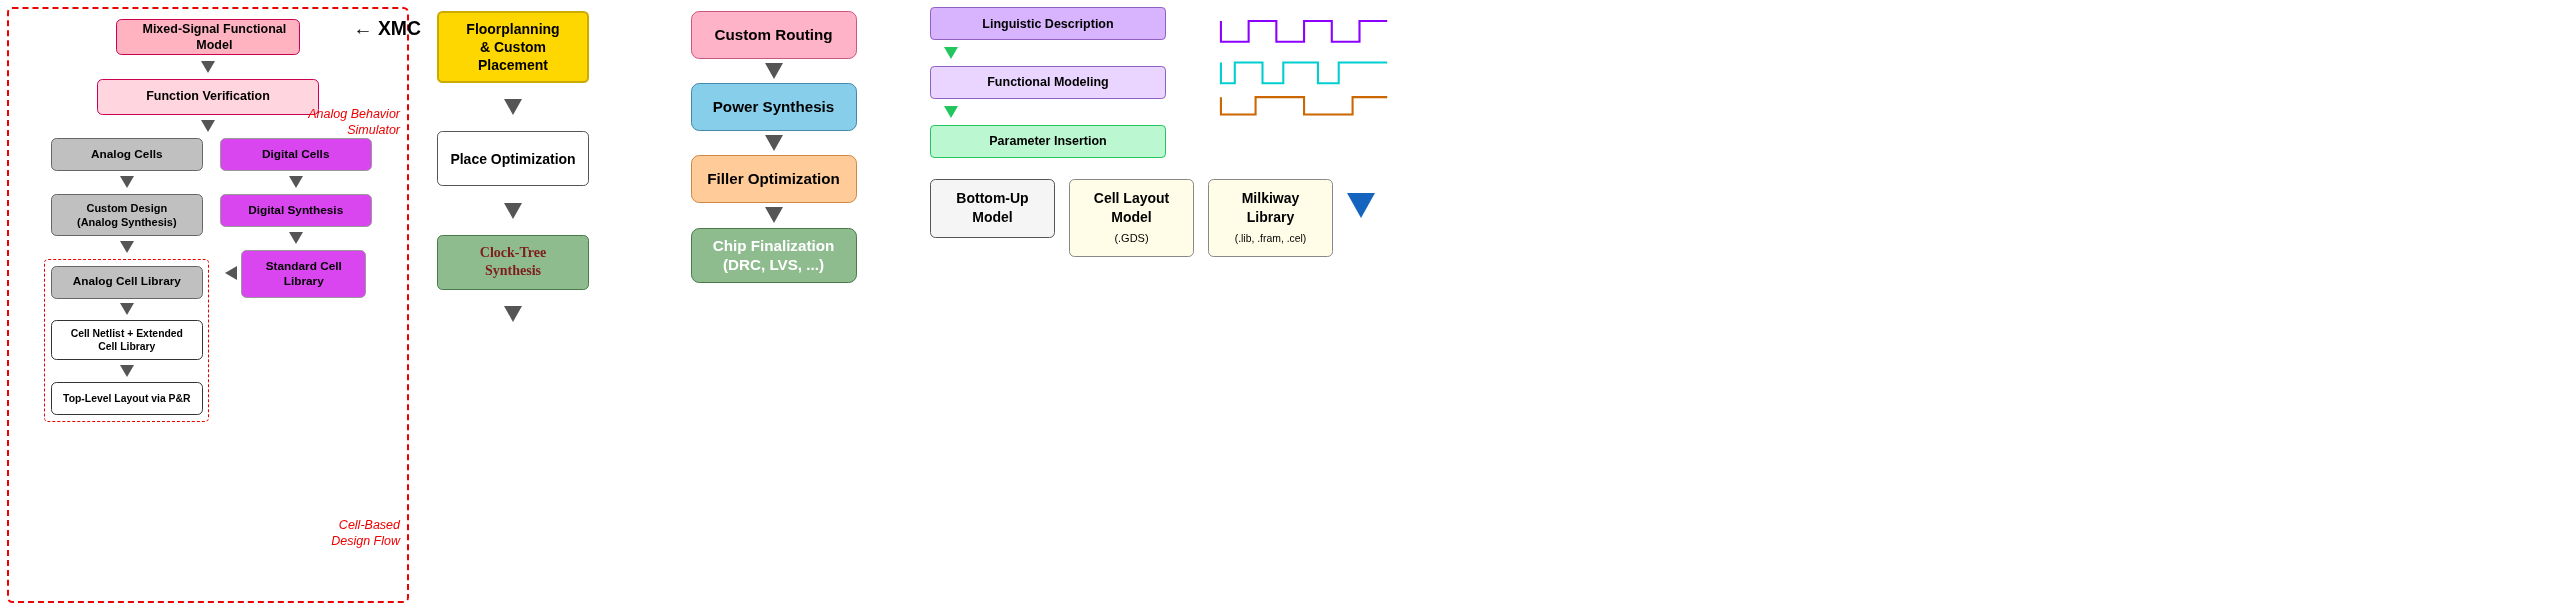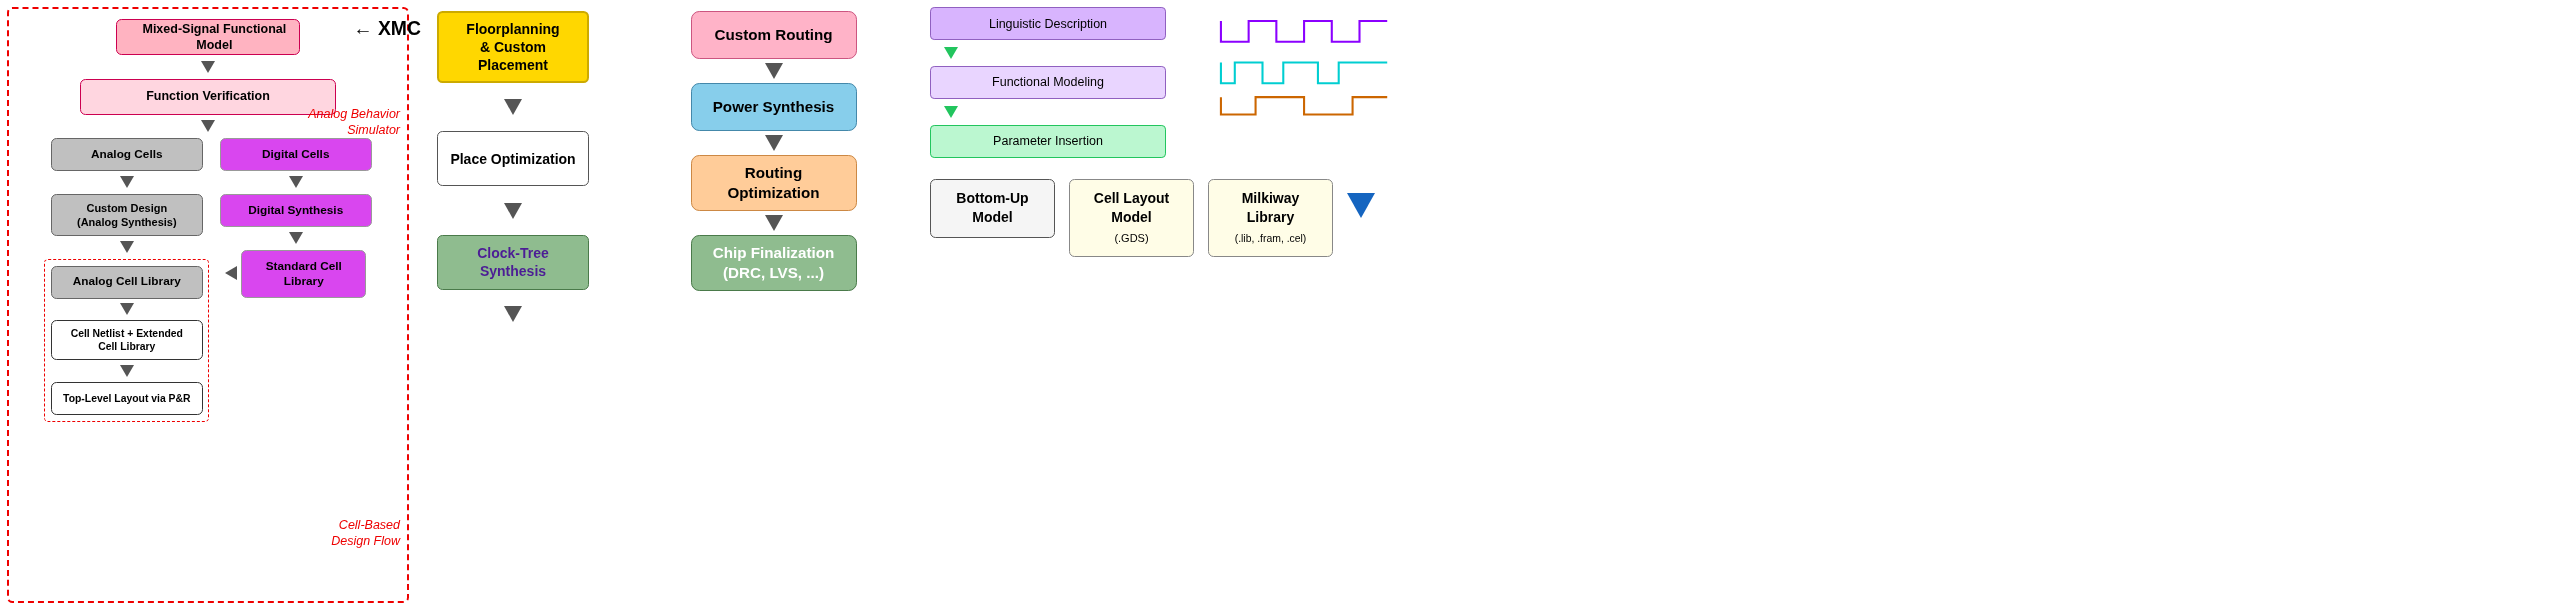--- a/index.html
+++ b/index.html
@@ -220,21 +220,21 @@
       width: 263px;
     }
 
     .ling-box {
       width: 236px;
       min-height: 33px;
       display: flex;
       align-items: center;
       justify-content: center;
       font-size: 12.5px;
-      font-weight: normal;
+      font-weight: bold;
       border-radius: 4.2px;
       padding: 5.5px 8.3px;
       text-align: center;
     }
 
     .ling-lavender { background: #d8b4fe; border: 1.4px solid #9060c0; }
     .ling-lightpurple { background: #e9d5ff; border: 1.4px solid #9060c0; }
     .ling-green { background: #bbf7d0; border: 1.4px solid #22c55e; }
 
     .ling-arrow-green {
@@ -306,21 +306,21 @@
 <div class="main-container">
 
   <div class="left-panel">
 
     <span class="xmc-label">← XMC</span>
     <span class="analog-behavior-label">Analog Behavior<br>Simulator</span>
 
     <div class="flow-box box-pink top-box">Mixed-Signal Functional Model</div>
     <div class="arrow-down"></div>
 
-    <div class="flow-box box-pink-light" style="width:256px;height:36px;">Function Verification</div>
+    <div class="flow-box box-pink-light" style="width:222px;height:36px;">Function Verification</div>
     <div class="arrow-down"></div>
 
     <div class="two-col">
 
       <div class="col-left">
         <div class="flow-box box-gray sub-box">Analog Cells</div>
         <div class="arrow-down"></div>
         <div class="flow-box box-gray sub-box" style="min-height:42px;font-size:11px;">Custom Design<br>(Analog Synthesis)</div>
         <div class="arrow-down"></div>
 
@@ -354,39 +354,39 @@
 
   <div class="mid-left-panel">
     <div class="fp-box fp-yellow" style="font-size:14px;">
       <span>Floorplanning<br>&amp; Custom Placement</span>
     </div>
     <div class="fp-arrow"></div>
     <div class="fp-box fp-white" style="height:42px;font-size:14px;">
       <span>Place Optimization</span>
     </div>
     <div class="fp-arrow"></div>
-    <div class="fp-box fp-sage" style="height:48px;font-size:14px;color:#4c1d95;">
+    <div class="fp-box fp-sage" style="height:48px;font-size:14px;color:#7f1d1d;font-family:Liberation Serif, serif;">
       <span>Clock-Tree<br>Synthesis</span>
     </div>
     <div class="fp-arrow"></div>
   </div>
 
   <div style="width:42px;"></div>
 
   <div class="mid-right-panel">
     <div class="cr-box cr-pink">
       <span>Custom Routing</span>
     </div>
     <div class="cr-arrow"></div>
     <div class="cr-box cr-blue">
       <span>Power Synthesis</span>
     </div>
     <div class="cr-arrow"></div>
     <div class="cr-box cr-peach">
-      <span>Routing Optimization</span>
+      <span>Filler Optimization</span>
     </div>
     <div class="cr-arrow"></div>
     <div class="cr-box cr-sage" style="color:#fff;">
       <span>Chip Finalization<br>(DRC, LVS, ...)</span>
     </div>
   </div>
 
   <div style="width:28px;"></div>
 
   <div class="right-section">

